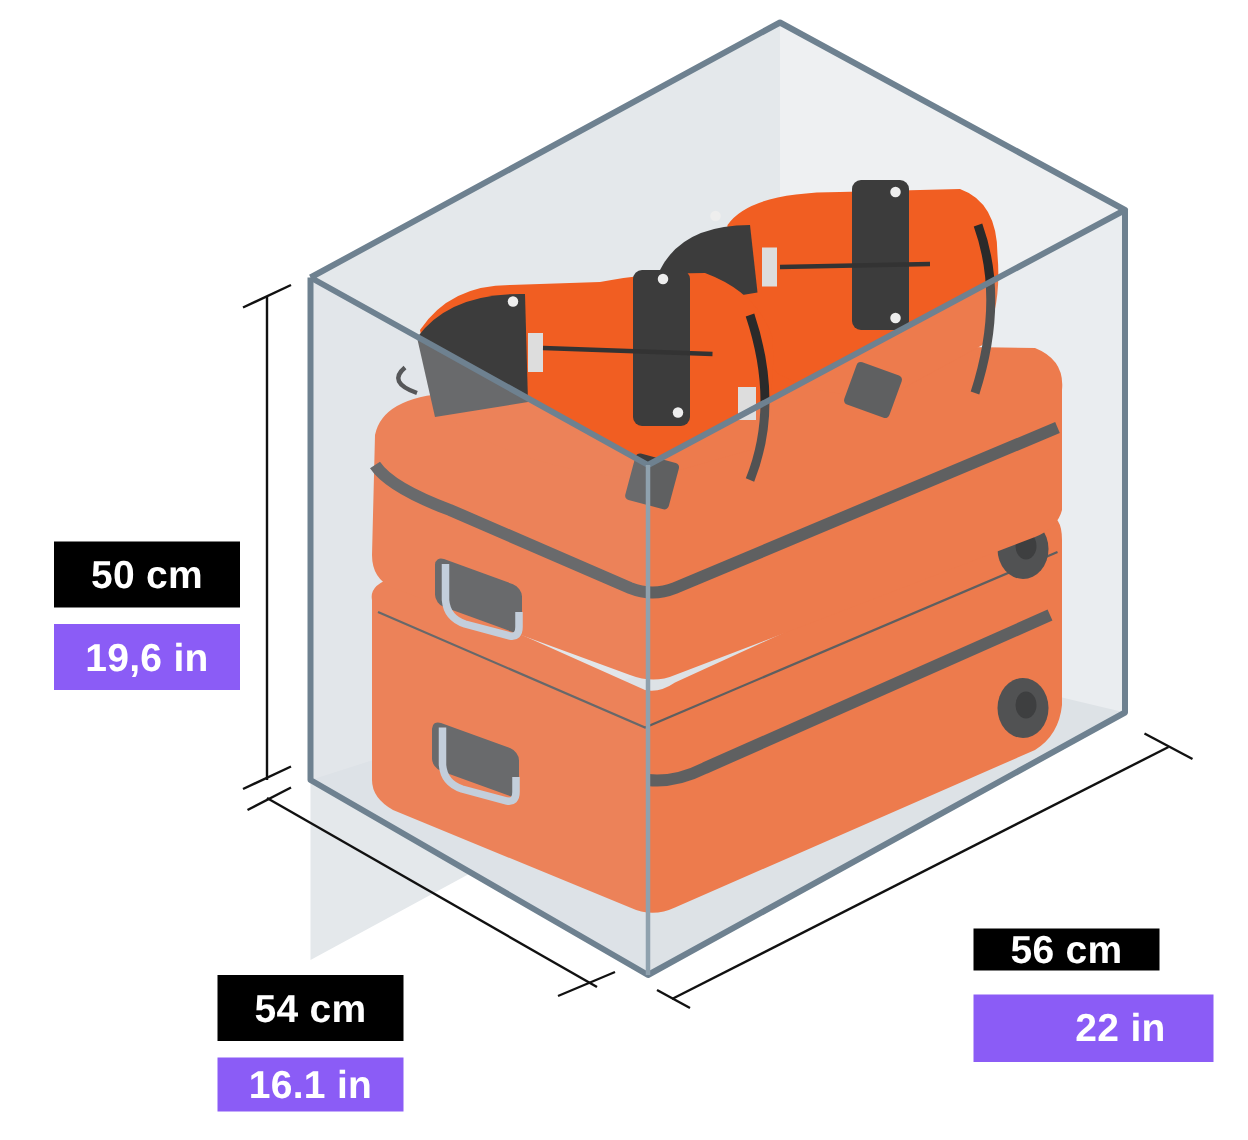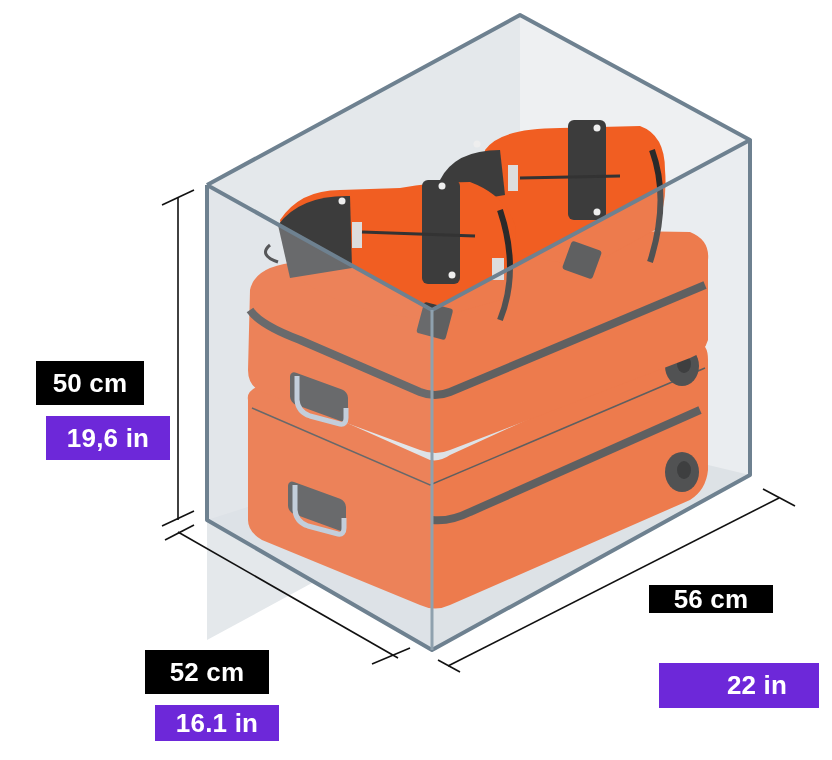--- a/index.html
+++ b/index.html
@@ -3,21 +3,21 @@
 <meta charset="utf-8">
 <style>
   html, body { margin: 0; padding: 0; background: #ffffff; }
   body { width: 832px; height: 760px; position: relative; overflow: hidden;
          font-family: "Liberation Sans", "DejaVu Sans", sans-serif; }
   svg.illus { position: absolute; left: 0; top: 0; }
   .label { position: absolute; color: #ffffff; font-weight: 700;
            font-size: 26px; display: flex; align-items: center; justify-content: center;
            letter-spacing: 0.2px; }
   .label.cm { background: #000000; }
-  .label.in { background: #6d28d9; margin-left: 10px; }
+  .label.in { background: #8b5cf6; }
 </style>
 </head>
 <body>
 
 <svg class="illus" width="832" height="760" viewBox="0 0 832 760">
 
   <polygon points="207,185 520,15 520,470 207,640" fill="#e4e8eb"></polygon>
   <polygon points="520,15 750,140 750,475 520,470" fill="#eef0f2"></polygon>
   <polygon points="207,520 520,420 750,475 435,650" fill="#dde2e6"></polygon>
 
@@ -87,20 +87,20 @@
     <line x1="178" y1="532" x2="398" y2="658"></line>
     <line x1="165" y1="540" x2="194" y2="525"></line>
     <line x1="372" y1="664" x2="410" y2="648"></line>
 
     <line x1="448" y1="666" x2="779" y2="498"></line>
     <line x1="438" y1="660" x2="460" y2="672"></line>
     <line x1="763" y1="489" x2="795" y2="506"></line>
   </g>
 </svg>
 
-<div class="label cm" style="left:36px;top:361px;width:108px;height:44px;">50 cm</div>
+<div class="label cm" style="left:36px;top:361px;width:124px;height:44px;">50 cm</div>
 <div class="label in" style="left:36px;top:416px;width:124px;height:44px;">19,6 in</div>
 
-<div class="label cm" style="left:145px;top:650px;width:124px;height:44px;">52 cm</div>
+<div class="label cm" style="left:145px;top:650px;width:124px;height:44px;">54 cm</div>
 <div class="label in" style="left:145px;top:705px;width:124px;height:36px;">16.1 in</div>
 
-<div class="label cm" style="left:649px;top:585px;width:124px;height:28px;">56 cm</div>
+<div class="label cm" style="left:649px;top:619px;width:124px;height:28px;">56 cm</div>
 <div class="label in" style="left:649px;top:663px;width:124px;height:45px;padding-left:36px;">22 in</div>
 
 </body></html>

